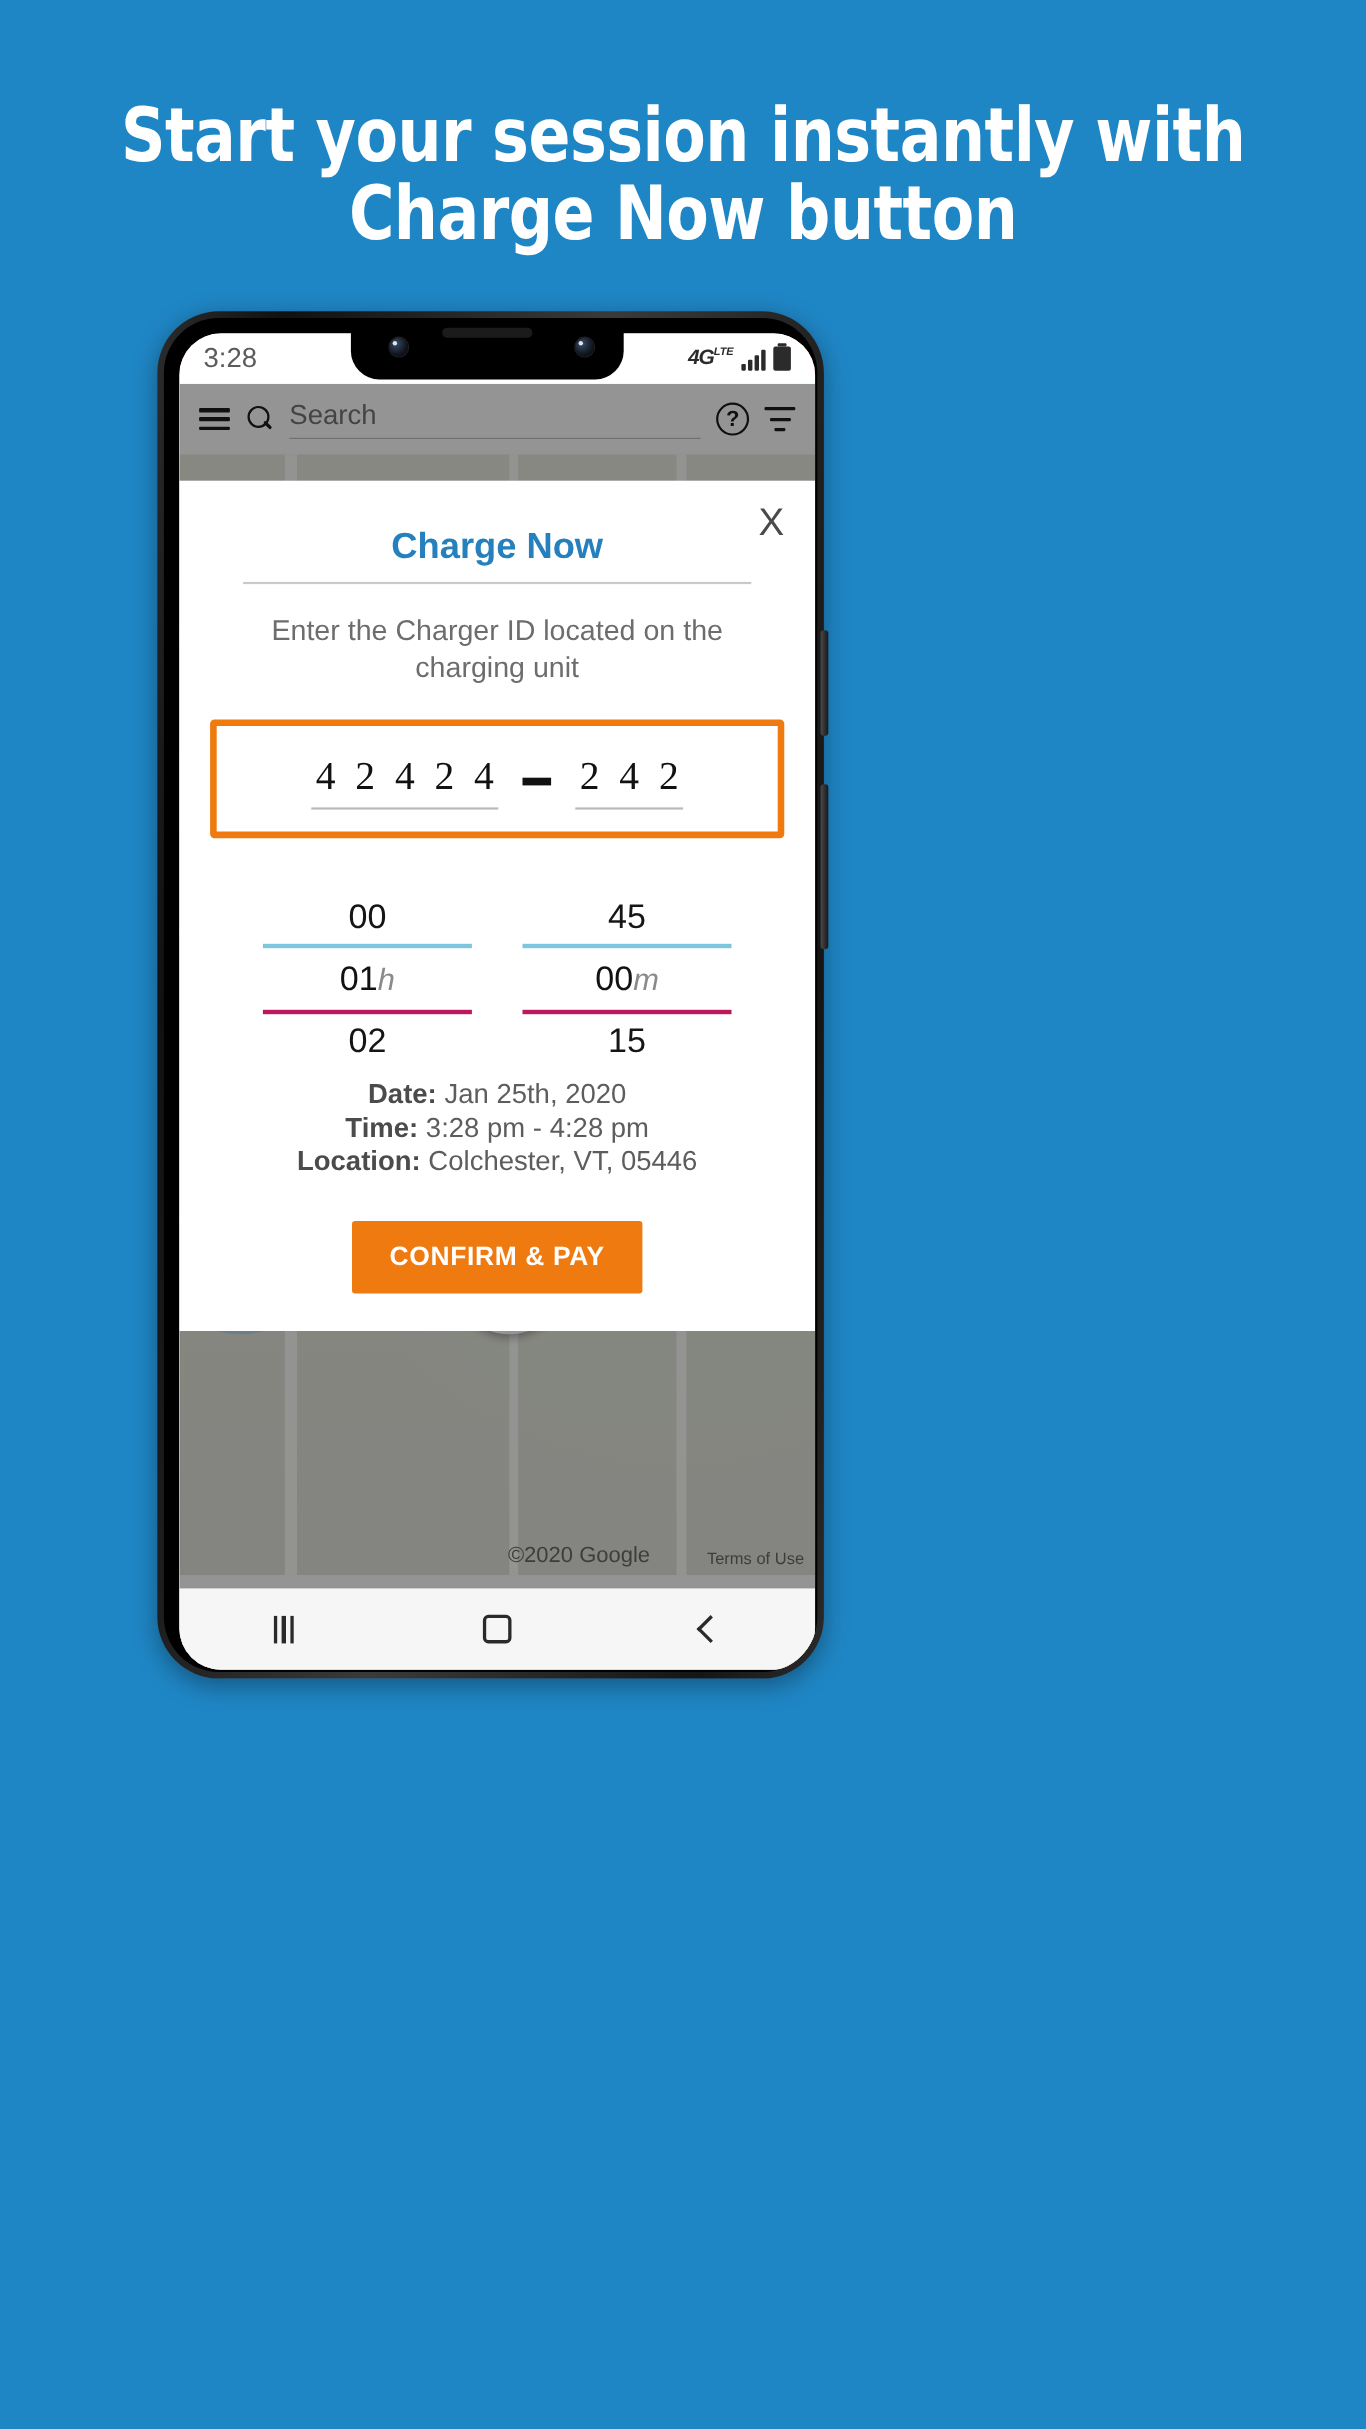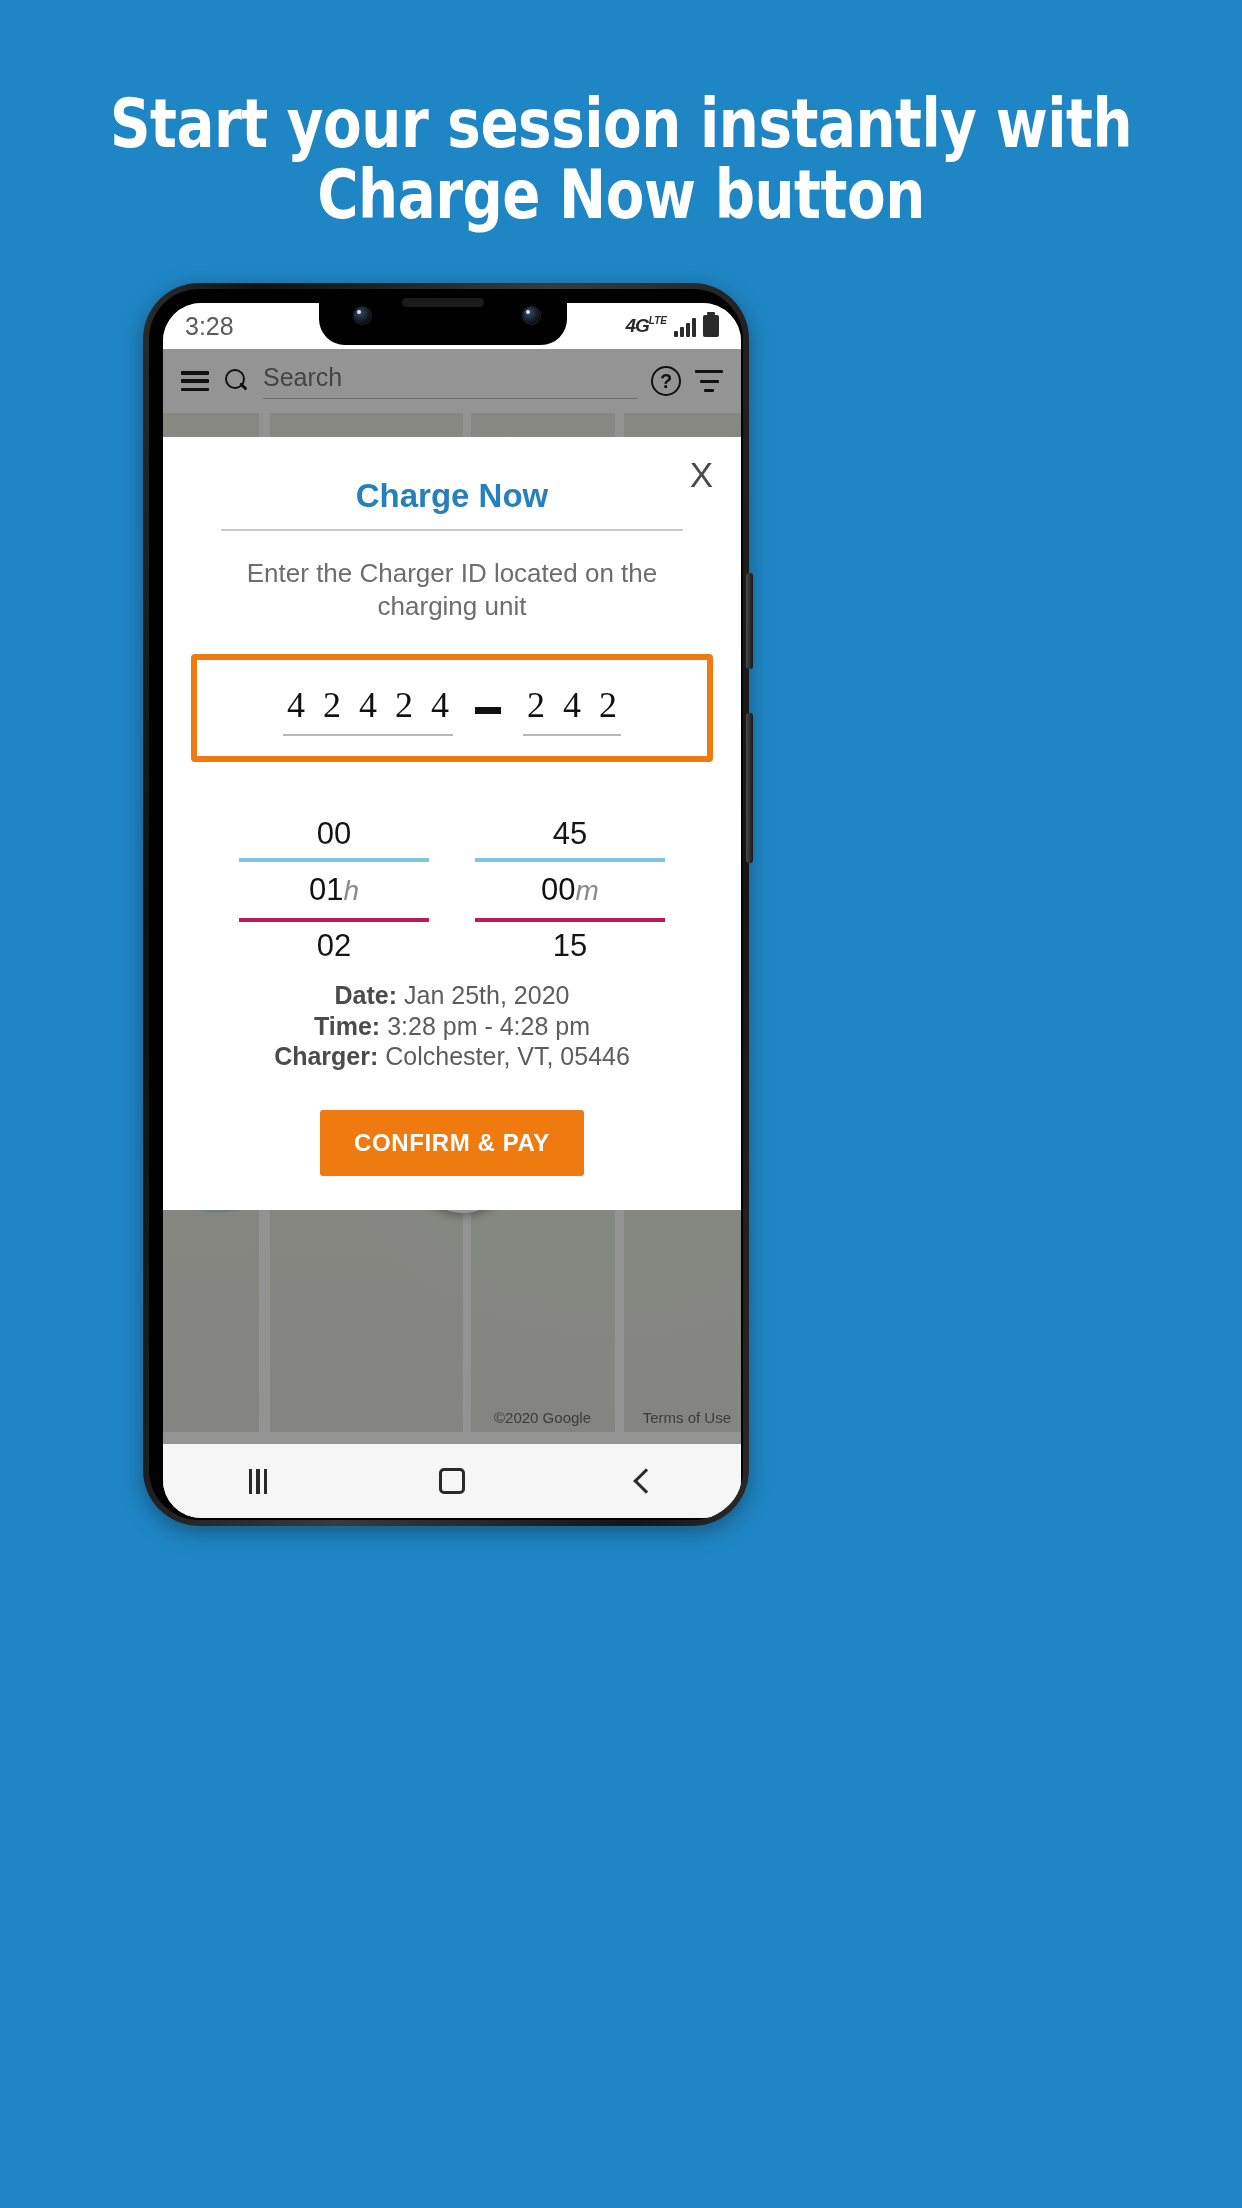--- a/index.html
+++ b/index.html
@@ -163,21 +163,21 @@
   
   .pin {
     position: absolute; left: 250px; top: 700px; width: 100px; height: 100px;
     border-radius: 50%; background: #e8730c; border: 7px solid #ffffff;
     box-shadow: 0 3px 8px rgba(0,0,0,.3);
     display: flex; align-items: center; justify-content: center; z-index: 3;
   }
   .bolt { width: 0; height: 0; }
   .bolt svg { width: 46px; height: 46px; }
 
-  .map-attrib { position: absolute; right: 10px; bottom: 6px; font-size: 15px; color: #6a6a6a; }
+  .map-attrib { position: absolute; right: 10px; bottom: 6px; font-size: 20px; color: #6a6a6a; }
   .map-terms  { position: absolute; right: 10px; bottom: 6px; font-size: 15px; color: #6a6a6a; }
 
   
   .bottomnav {
     position: absolute; left:0; right:0; bottom: 0; height: 86px;
     background: #ffffff; display:flex; align-items:center; justify-content: space-around;
   }
   .nav-ic svg { width: 44px; height: 44px; }
 
   
@@ -406,21 +406,21 @@
         <div class="details">
           <div>
             <b>Date:</b>
             <span>Jan 25th, 2020</span>
           </div>
           <div>
             <b>Time:</b>
             <span>3:28 pm - 4:28 pm</span>
           </div>
           <div>
-            <b>Charger:</b>
+            <b>Location:</b>
             <span>Colchester, VT, 05446</span>
           </div>
         </div>
 
         <div class="confirm-wrap">
           <button class="confirm-btn">CONFIRM &amp; PAY</button>
         </div>
       </div>
 
       <div class="navbar">

